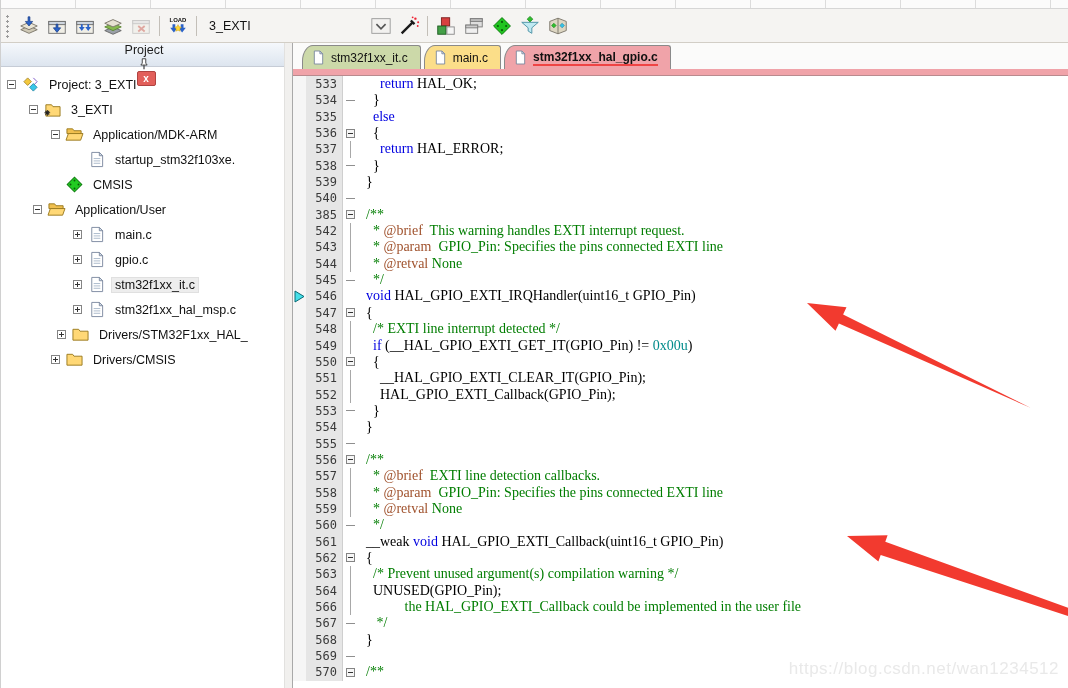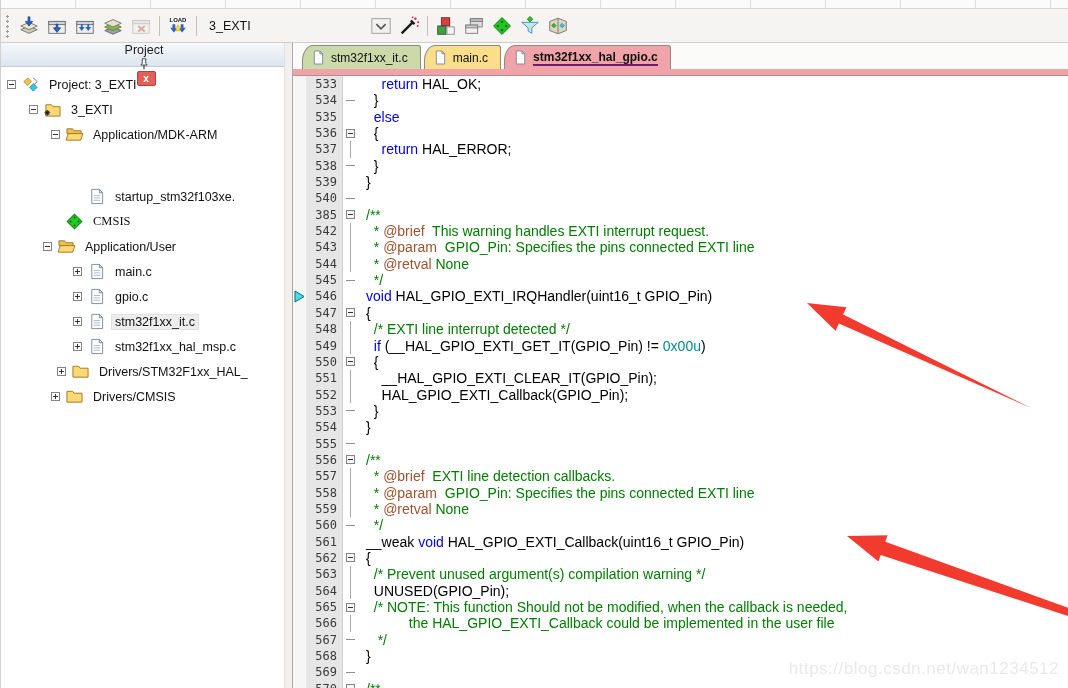--- a/index.html
+++ b/index.html
@@ -37,36 +37,36 @@
   .ticon svg{width:19px;height:17px;display:block;}
   .tlabel{padding:1px 4px;white-space:nowrap;}
   .trow.selected .tlabel{background:#ededed;border:1px solid #e0e0e0;padding:0 3px;}
 
   
   .editor{flex:1;display:flex;flex-direction:column;background:#fff;min-width:0;position:relative;}
   .tabbar{height:26px;background:#fbfbfa;display:flex;align-items:flex-end;padding-left:9px;}
   .tab{height:23px;display:flex;align-items:center;padding:0 12px 0 9px;margin-right:3px;border:1px solid #8a8a8a;border-bottom:none;border-top-left-radius:11px 16px;border-top-right-radius:3px;font-size:12px;color:#111;white-space:nowrap;}
   .tab .doc{width:13px;height:15px;margin-right:6px;}
   .tab.active{font-weight:bold;}
-  .tab.active .tab-label{border-bottom:2px solid #701a75;}
+  .tab.active .tab-label{border-bottom:2px solid #ef4444;}
   .tabstrip{height:6px;border-bottom:1px solid #b98a8e;}
 
   .codewrap{flex:1;overflow:hidden;background:#fff;}
   .cline{display:flex;height:16.35px;align-items:center;}
   .bm{width:13px;height:100%;background:#f6f6f6;flex:none;position:relative;}
   .bm svg{position:absolute;left:1px;top:1.5px;}
   .lnum{width:37px;height:100%;background:#e6e6e6;border-right:1px solid #cfcfcf;flex:none;
         font-family:"DejaVu Sans Mono",monospace;font-size:12px;color:#3a3a3a;text-align:right;
         padding-right:5px;box-sizing:border-box;line-height:16.35px;}
   .fold{width:17px;height:100%;flex:none;position:relative;background:#fff;}
   .fold .fbox{position:absolute;left:3px;top:3.5px;width:9px;height:9px;background:#f6f6f6;border:1px solid #848484;box-sizing:border-box;}
   .fold .fbox:after{content:"";position:absolute;left:1px;right:1px;top:3px;height:1px;background:#333;}
   .fold .fline{position:absolute;left:7px;top:0;bottom:0;width:1px;background:#a8a8a8;}
   .fold .fend{position:absolute;left:3px;top:7.5px;width:9px;height:1px;background:#8f8f8f;}
-  .ctext{font-family:Liberation Sans, sans-serif;font-size:14px;line-height:16.35px;white-space:pre;padding-left:6px;}
+  .ctext{font-family:Liberation Serif, serif;font-size:14px;line-height:16.35px;white-space:pre;padding-left:6px;}
 
   .watermark{position:absolute;right:10px;bottom:9px;font-size:17px;color:#e9e9e9;letter-spacing:.5px;pointer-events:none;}
   #arrows{position:absolute;left:0;top:0;width:1068px;height:688px;pointer-events:none;z-index:40;}
 </style>
 </head>
 <body>
 
 <div id="app">
   <div class="topstrip"></div>
 
@@ -233,49 +233,49 @@
               </svg>
             </span>
             <span class="ticon">
               <svg viewBox="0 0 20 18">
                 <path d="M2 3h6l1.5 2H17v3H2z" fill="#f0bf4e" stroke="#9a7a1f"></path>
                 <path d="M1 15l2.5-7H19l-2.5 7z" fill="#ffd876" stroke="#9a7a1f"></path>
               </svg>
             </span>
             <span class="tlabel">Application/MDK-ARM</span>
           </div>
-          <div class="trow" style="padding-left: 72px; margin-top: 37px;">
+          <div class="trow" style="padding-left: 72px;">
             <span class="tspacer"></span>
             <span class="ticon">
               <svg viewBox="0 0 20 18">
                 <path d="M5 1.5h8l3.5 3.5v11.5H5z" fill="#fff" stroke="#7d8aa0"></path>
                 <path d="M13 1.5V5h3.5z" fill="#dce6f2" stroke="#7d8aa0"></path>
                 <g stroke="#9fb0c4" stroke-width="0.9">
                   <path d="M7 8h7M7 10.5h7M7 13h7"></path>
                 </g>
               </svg>
             </span>
             <span class="tlabel">startup_stm32f103xe.</span>
           </div>
-          <div class="trow" style="padding-left: 50px; font-family: Liberation Serif, serif;">
+          <div class="trow" style="padding-left: 50px;">
             <span class="tspacer"></span>
             <span class="ticon">
               <svg viewBox="0 0 20 18">
                 <g transform="rotate(45 10 9)">
                   <rect x="4.5" y="3.5" width="11" height="11" fill="#22cb22" stroke="#0c7a0c"></rect>
                 </g>
                 <circle cx="10" cy="4.8" r="1" fill="#085c08"></circle>
                 <circle cx="10" cy="13.2" r="1" fill="#085c08"></circle>
                 <circle cx="5.8" cy="9" r="1" fill="#085c08"></circle>
                 <circle cx="14.2" cy="9" r="1" fill="#085c08"></circle>
               </svg>
             </span>
             <span class="tlabel">CMSIS</span>
           </div>
-          <div class="trow" style="padding-left: 42px;">
+          <div class="trow" style="padding-left: 32px;">
             <span class="texp">
               <svg width="9" height="9" viewBox="0 0 9 9">
                 <rect x="0.5" y="0.5" width="8" height="8" fill="#fff" stroke="#848484"></rect>
                 <path d="M2 4.5h5" stroke="#333"></path>
               </svg>
             </span>
             <span class="ticon">
               <svg viewBox="0 0 20 18">
                 <path d="M2 3h6l1.5 2H17v3H2z" fill="#f0bf4e" stroke="#9a7a1f"></path>
                 <path d="M1 15l2.5-7H19l-2.5 7z" fill="#ffd876" stroke="#9a7a1f"></path>
@@ -657,28 +657,20 @@
           <div class="cline">
             <span class="bm"></span>
             <span class="lnum">564</span>
             <span class="fold">
               <span class="fline"></span>
             </span>
             <span class="ctext"><span style="color: rgb(0, 0, 0);">  UNUSED(GPIO_Pin);</span></span>
           </div>
           <div class="cline">
             <span class="bm"></span>
-            <span class="lnum">565</span>
-            <span class="fold">
-              <span class="fbox"></span>
-            </span>
-            <span class="ctext"><span style="color: rgb(0, 0, 0);">  </span><span style="color: rgb(0, 125, 0);">/* NOTE: This function Should not be modified, when the callback is needed,</span></span>
-          </div>
-          <div class="cline">
-            <span class="bm"></span>
             <span class="lnum">566</span>
             <span class="fold">
               <span class="fline"></span>
             </span>
             <span class="ctext"><span style="color: rgb(0, 125, 0);">           the HAL_GPIO_EXTI_Callback could be implemented in the user file</span></span>
           </div>
           <div class="cline">
             <span class="bm"></span>
             <span class="lnum">567</span>
             <span class="fold">

